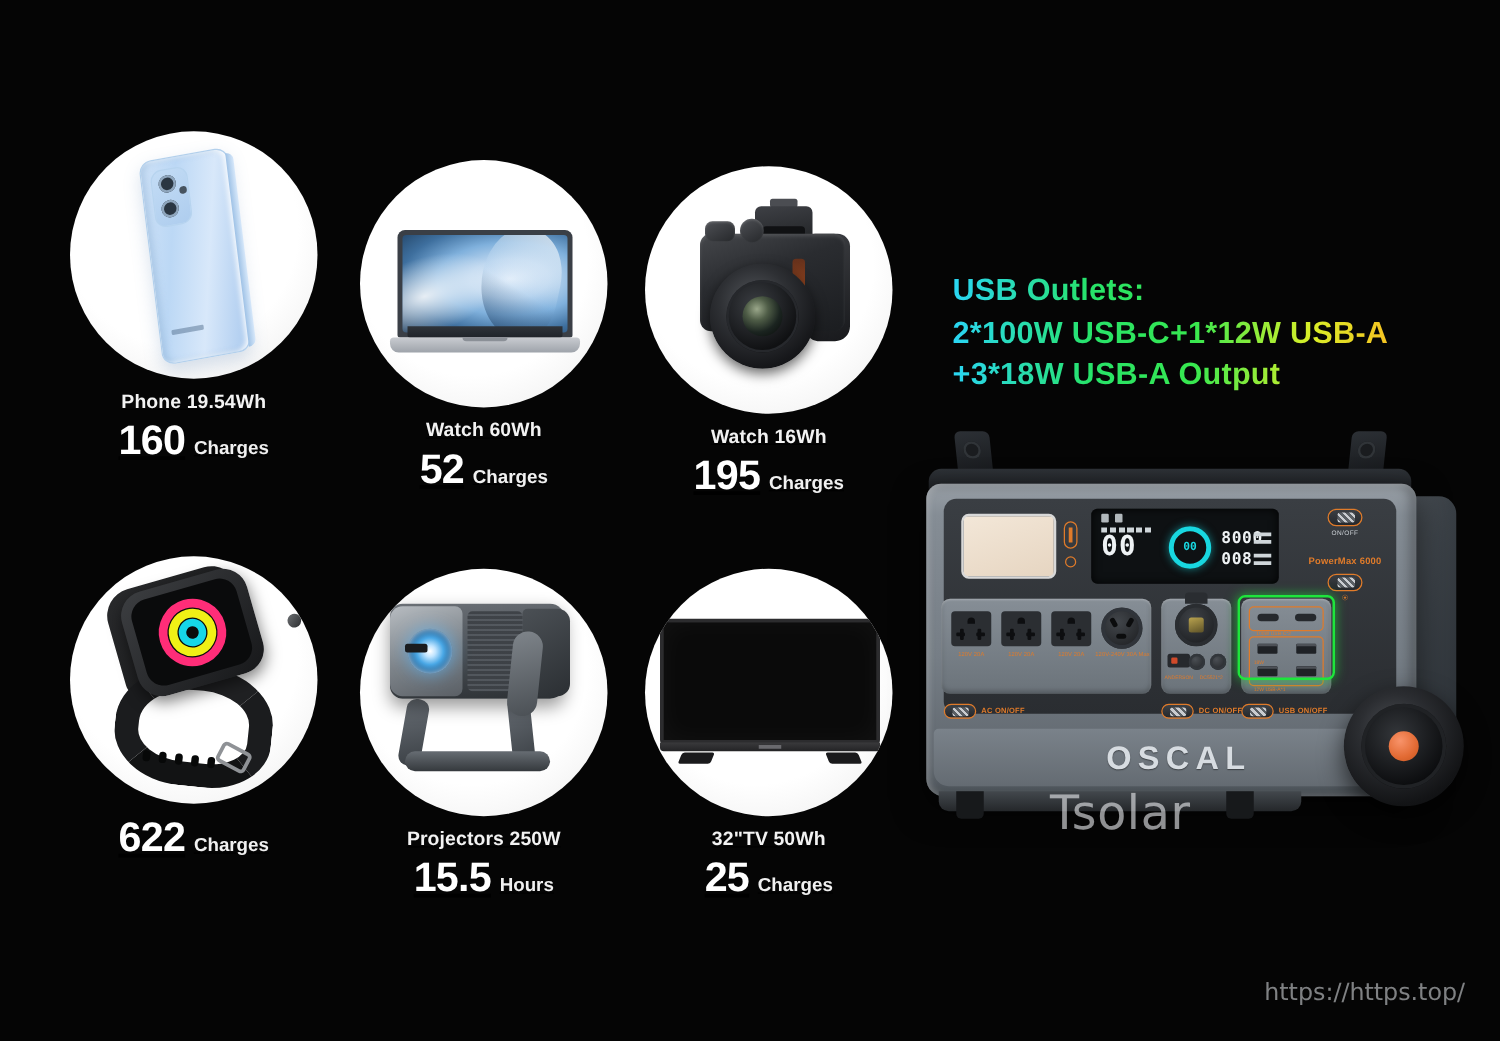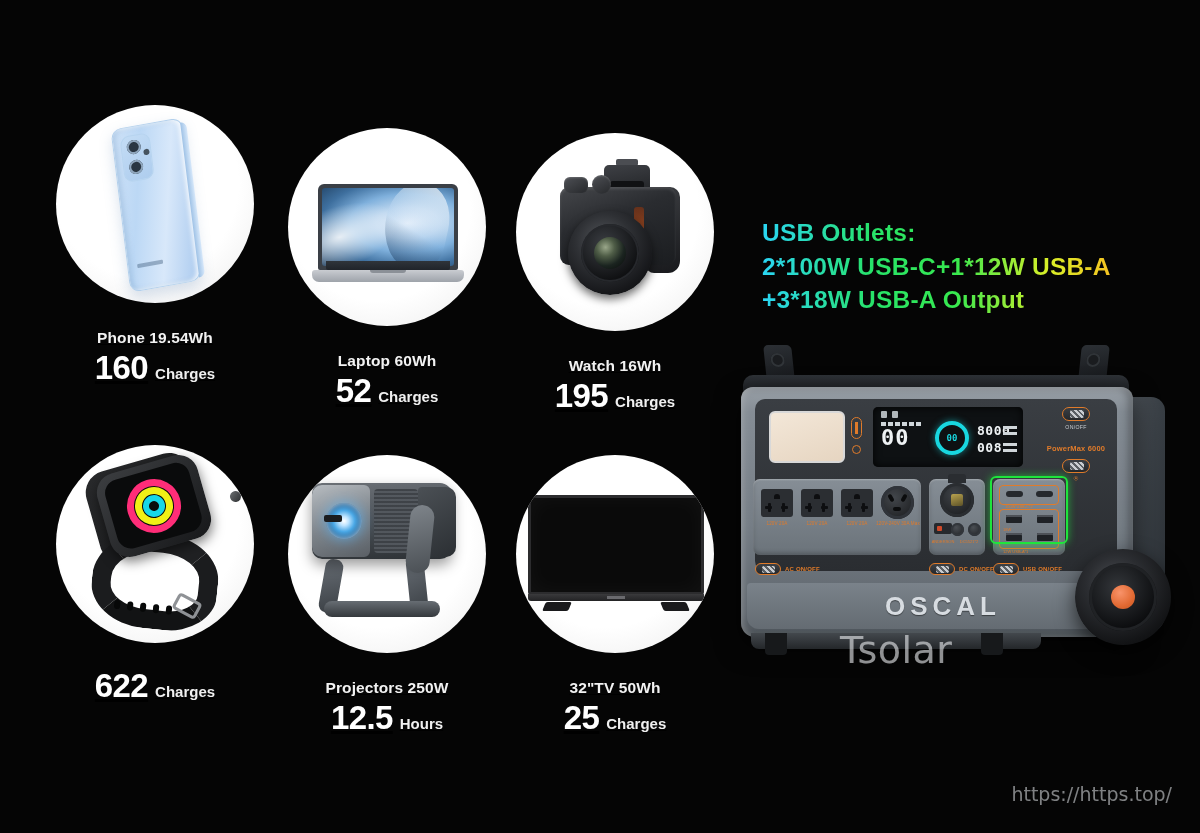--- a/index.html
+++ b/index.html
@@ -12,21 +12,21 @@
   .stage { position:absolute; inset:0; }
 
   
   .grid { position:absolute; left:0; top:0; width:740px; height:833px; }
   .cell { position:absolute; width:230px; text-align:center; }
   .bubble {
     width:198px; height:198px; border-radius:50%;
     background:radial-gradient(circle at 45% 40%, #ffffff 58%, #f4f4f4 80%, #e9e9e9 100%);
     margin:0 auto; position:relative; overflow:hidden;
   }
-  .cap { margin-top:26px;text-decoration:underline; }
+  .cap { margin-top:10px;text-decoration:underline; }
   .cap-title { color:#f2f2f2; font-size:15.5px; font-weight:700; letter-spacing:.1px; white-space:nowrap; }
   .cap-num { margin-top:4px; display:flex; align-items:baseline; justify-content:center; gap:7px; white-space:nowrap; }
   .cap-num .big { color:#fff; font-size:33px; font-weight:800; letter-spacing:-.6px; line-height:1; }
   .cap-num .unit { color:#f0f0f0; font-size:15px; font-weight:700; }
 
   
   .phone { position:absolute; left:64px; top:18px; width:72px; height:164px;
     background:linear-gradient(100deg,#cfe2f7 0%,#bcd8f5 30%,#d8e8fa 62%,#a9c9ee 100%);
     border-radius:10px; transform:rotate(-7deg) skewY(-3deg);
     box-shadow:inset -3px 0 4px rgba(255,255,255,.85), inset 3px 0 5px rgba(120,160,200,.35), 0 6px 14px rgba(90,130,180,.25);
@@ -320,21 +320,21 @@
       <div class="bubble">
         <div class="laptop">
           <div class="lid">
             <div class="lid-screen"></div>
           </div>
           <div class="kb"></div>
           <div class="base"></div>
         </div>
       </div>
       <div class="cap">
-        <div class="cap-title">Laptop 60Wh</div>
+        <div class="cap-title">Watch 60Wh</div>
         <div class="cap-num">
           <span class="big">52</span>
           <span class="unit">Charges</span>
         </div>
       </div>
     </div>
 
     <div class="cell" style="left:500px; top:133px;">
       <div class="bubble">
         <div class="camera">
@@ -405,21 +405,21 @@
               <div class="p-lens"></div>
               <div class="p-slot"></div>
             </div>
           </div>
           <div class="p-arm"></div>
         </div>
       </div>
       <div class="cap">
         <div class="cap-title">Projectors 250W</div>
         <div class="cap-num">
-          <span class="big">12.5</span>
+          <span class="big">15.5</span>
           <span class="unit">Hours</span>
         </div>
       </div>
     </div>
 
     <div class="cell" style="left:500px; top:455px;">
       <div class="bubble">
         <div class="tv">
           <div class="tv-screen"></div>
           <div class="tv-chin"></div>

